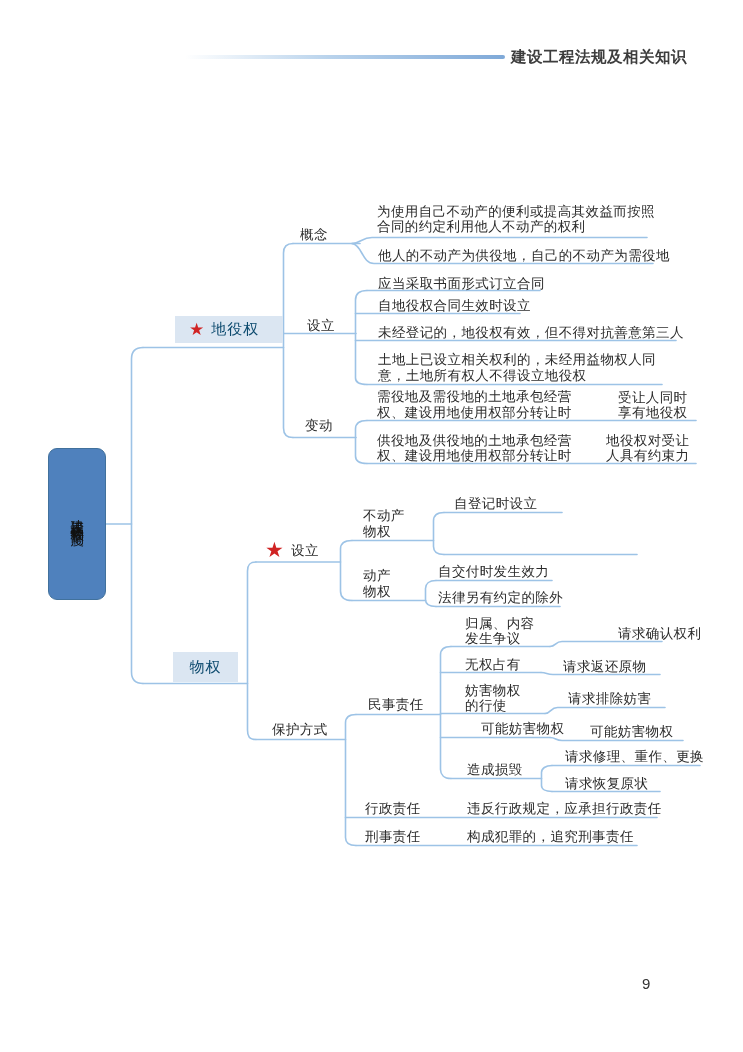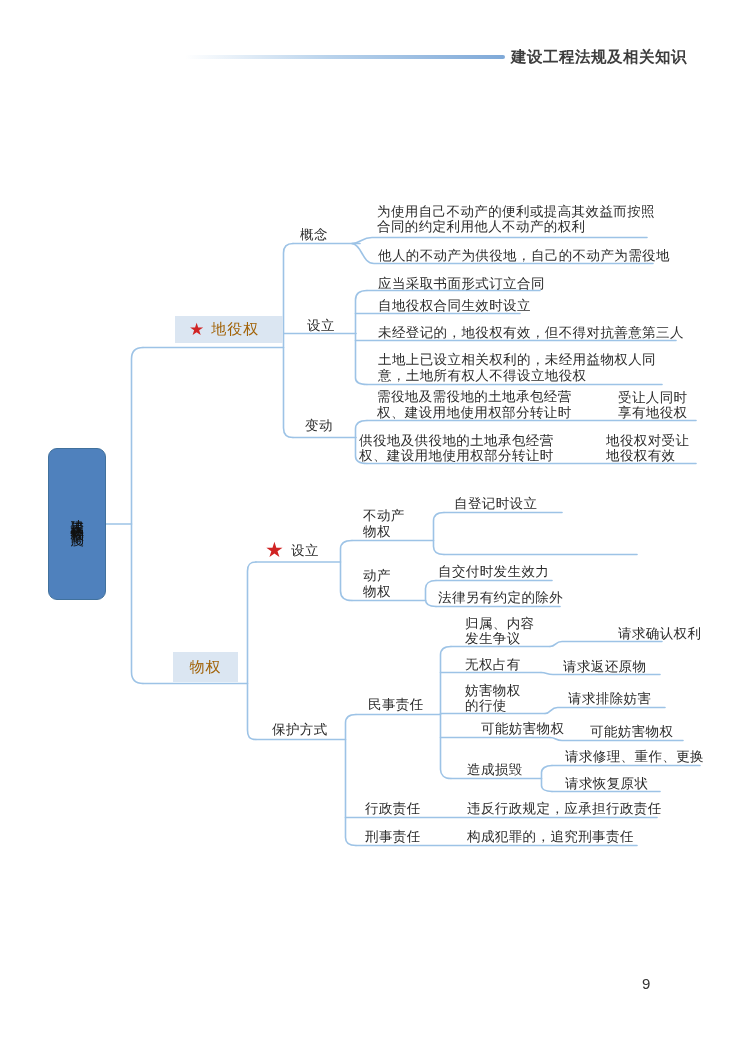--- a/index.html
+++ b/index.html
@@ -9,21 +9,21 @@
         background:linear-gradient(90deg,rgba(158,197,232,0) 0%, #b9d3ec 45%, #7fa9d8 100%);}
   .hdr-title{position:absolute;left:511px;top:47px;font-size:15.5px;font-weight:bold;
         color:#3d3d3d;letter-spacing:0.5px;white-space:pre;}
   .wires{position:absolute;left:0;top:0;}
   .wires path{fill:none;stroke:#9dc3e6;stroke-width:1.6;stroke-linecap:round;}
   .root-box{position:absolute;left:48px;top:448px;width:56px;height:150px;background:#4f81bd;
         border:1.5px solid #41719c;border-radius:9px;display:flex;align-items:center;justify-content:center;}
   .root-box span{writing-mode:vertical-lr;text-orientation:upright;font-size:13.5px;
         letter-spacing:2px;color:#111;line-height:1;}
   .topic-box{position:absolute;background:#dbe6f2;display:flex;align-items:center;}
-  .box-label{font-size:15px;color:#a16207;letter-spacing:1px;white-space:pre;}
+  .box-label{font-size:15px;color:#0c4a6e;letter-spacing:1px;white-space:pre;}
   .star{color:#d02424;line-height:1;}
   .t{position:absolute;font-size:13.5px;line-height:15.5px;letter-spacing:0.4px;
         color:#2b2b2b;white-space:pre;}
   .pagenum{position:absolute;left:642px;top:975px;font-size:15px;color:#333;}
 </style>
 </head>
 <body>
 
 <div class="page">
 
@@ -99,24 +99,24 @@
   <div class="t" style="left:378px;top:297.5px;">自地役权合同生效时设立</div>
   <div class="t" style="left:378px;top:352px;">土地上已设立相关权利的，未经用益物权人同
 意，土地所有权人不得设立地役权</div>
   <div class="t" style="left:378px;top:324.5px;">未经登记的，地役权有效，但不得对抗善意第三人</div>
 
   <div class="t" style="left:305px;top:418px;">变动</div>
   <div class="t" style="left:377px;top:389px;">需役地及需役地的土地承包经营
 权、建设用地使用权部分转让时</div>
   <div class="t" style="left:618px;top:389.5px;">受让人同时
 享有地役权</div>
-  <div class="t" style="left:359px;top:432.5px;">供役地及供役地的土地承包经营
+  <div class="t" style="left:377px;top:432.5px;">供役地及供役地的土地承包经营
 权、建设用地使用权部分转让时</div>
   <div class="t" style="left:606px;top:432.5px;">地役权对受让
-地役权有效</div>
+人具有约束力</div>
 
   <div class="topic-box" style="left:173px;top:652px;width:65px;height:30px;justify-content:center;">
     <span class="box-label">物权</span>
   </div>
 
   <span class="star" style="position:absolute;left:265px;top:539px;font-size:21px;">★</span>
   <div class="t" style="left:291px;top:543px;">设立</div>
 
   <div class="t" style="left:363px;top:508px;">不动产
 物权</div>

